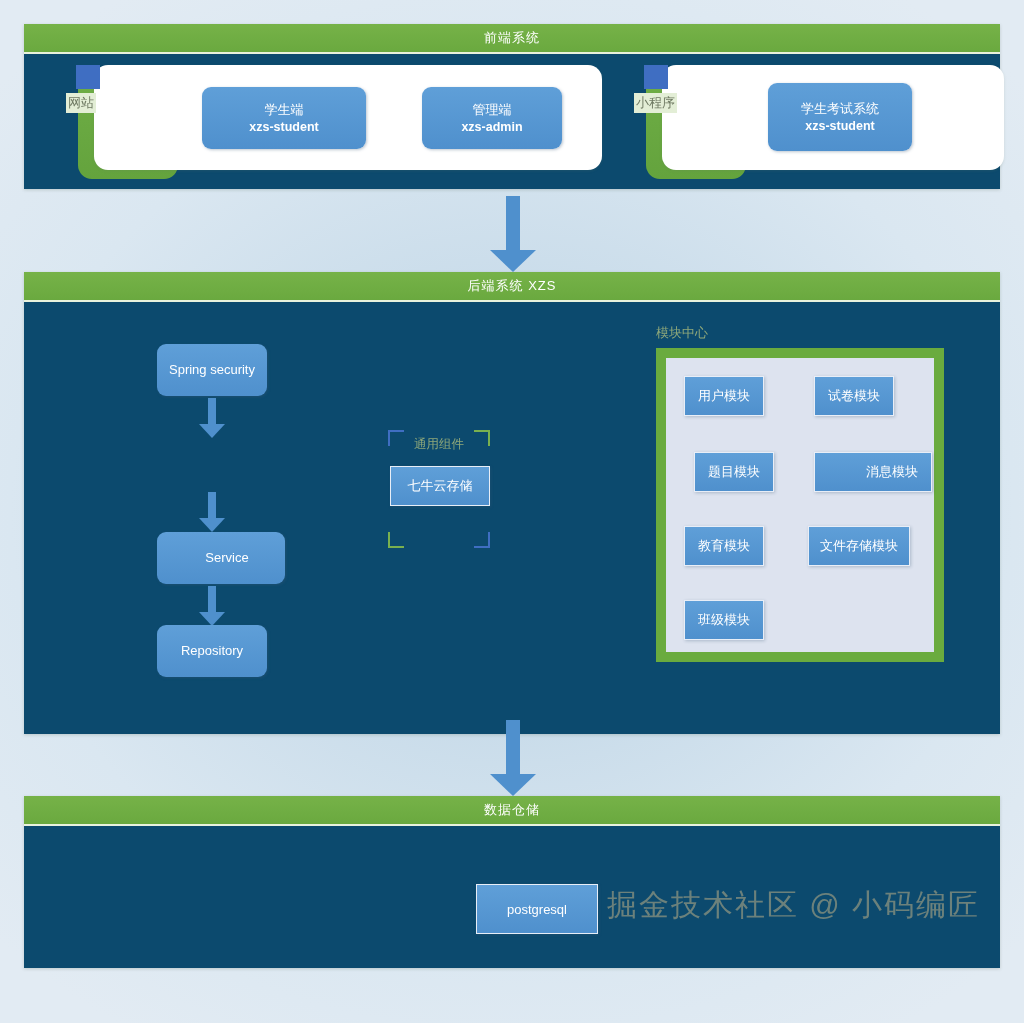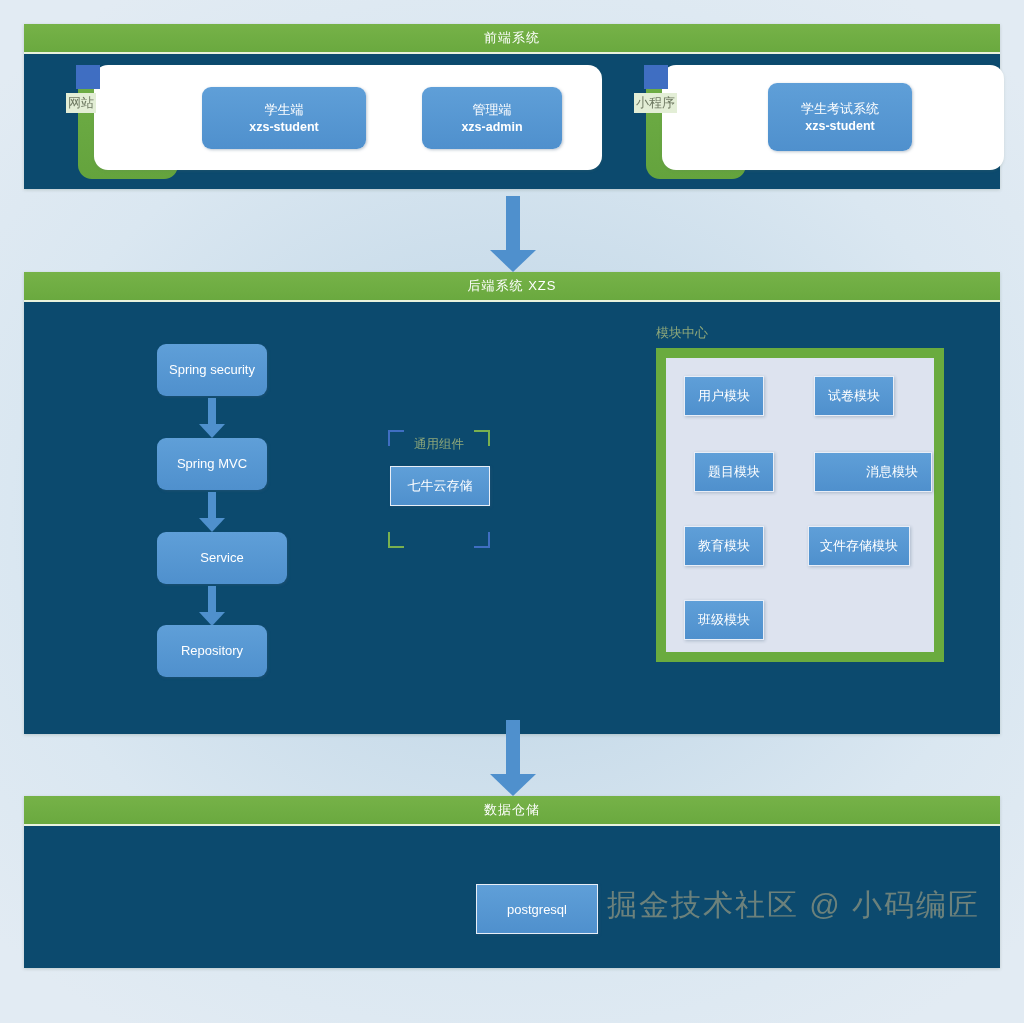--- a/index.html
+++ b/index.html
@@ -262,29 +262,26 @@
   <div class="section-body">
 
     <div class="rbox" style="left:133px; top:42px; width:110px; height:52px;">
       <span class="l1">Spring security</span>
     </div>
     <div class="arrow arrow-sm" style="left:175px; top:96px; height:40px;">
       <div class="shaft" style="height:26px;"></div>
       <div class="head" style="top:26px;"></div>
     </div>
 
-    <div class="rbox" style="left:133px; top:136px; width:110px; height:52px;">
-      <span class="l1">Spring MVC</span>
-    </div>
     <div class="arrow arrow-sm" style="left:175px; top:190px; height:40px;">
       <div class="shaft" style="height:26px;"></div>
       <div class="head" style="top:26px;"></div>
     </div>
 
-    <div class="rbox" style="left:133px; top:230px; width:130px; height:52px;">
+    <div class="rbox" style="left:133px; top:230px; width:116px; height:52px;padding-left:12px;">
       <span class="l1">Service</span>
     </div>
     <div class="arrow arrow-sm" style="left:175px; top:284px; height:40px;">
       <div class="shaft" style="height:26px;"></div>
       <div class="head" style="top:26px;"></div>
     </div>
 
     <div class="rbox" style="left:133px; top:323px; width:110px; height:52px;">
       <span class="l1">Repository</span>
     </div>

